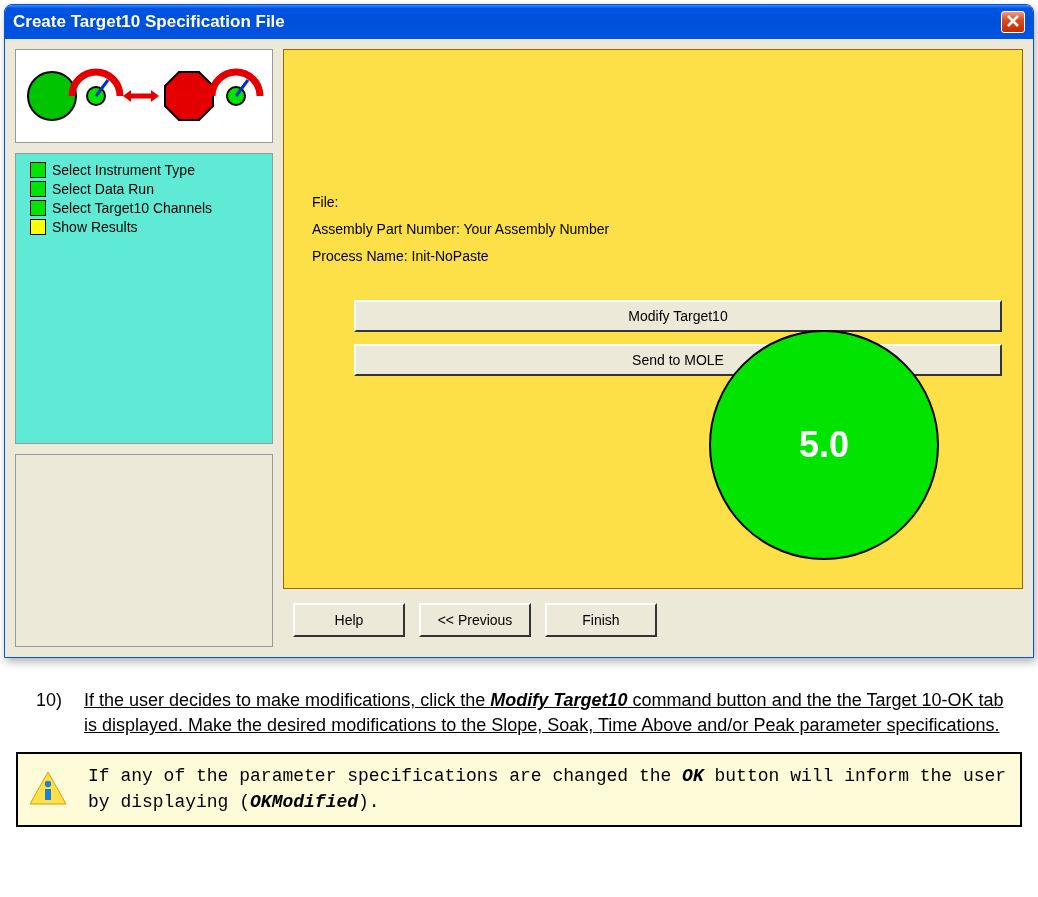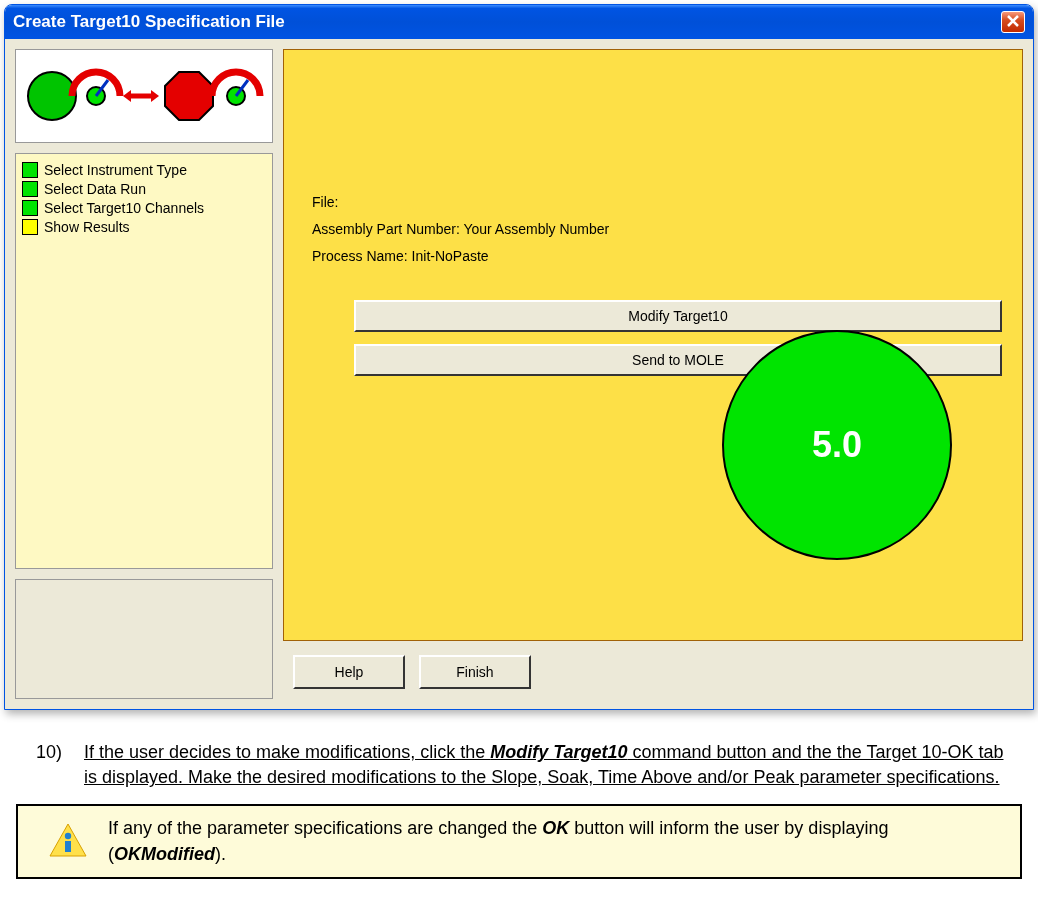--- a/index.html
+++ b/index.html
@@ -46,21 +46,21 @@
     .header-graphic {
       border: 1px solid #999;
       background: #fff;
       height: 94px;
       display: flex;
       align-items: center;
       justify-content: center;
       gap: 2px;
     }
     
-    .step-list { border: 1px solid #999; background: #fef9c3; padding: 8px 6px; flex: 0 0 auto; height: 416px; }
+    .step-list { border: 1px solid #999; background: #5eead4; padding: 8px 14px; flex: 0 0 auto; height: 291px; }
     .step-item { display: flex; align-items: center; gap: 6px; margin-bottom: 3px; font-size: 14px; }
     .step-box {
       width: 16px; height: 16px;
       border: 1px solid #000;
       display: inline-block;
     }
     .step-green { background: #00E400; }
     .step-yellow { background: #FFFF00; }
     
     .bottom-panel { border: 1px solid #999; background: #ECE9D8; flex: 1; min-height: 120px; }
@@ -86,21 +86,21 @@
       font-family: Tahoma, Arial, sans-serif;
       font-size: 14px;
       cursor: pointer;
       min-width: 140px;
       text-align: center;
     }
     .winbtn.disabled { color: #999; cursor: default; }
     
     .big-circle {
       position: absolute;
-      right: 70px;
+      right: 83px;
       top: 280px;
       width: 230px; height: 230px;
       border-radius: 50%;
       background: #00E400;
       border: 2px solid #000;
       display: flex; align-items: center; justify-content: center;
       color: #fff;
       font-size: 36px;
       font-weight: bold;
       font-family: Arial, sans-serif;
@@ -122,26 +122,26 @@
       font-family: Arial, sans-serif;
       display: flex;
     }
     .doc-num { flex: 0 0 48px; }
     .doc-body { flex: 1; text-decoration: underline; }
     
     .info-box {
       margin: 0 16px 14px 16px;
       border: 2px solid #000;
       background: #FEFBD9;
-      padding: 10px 30px;
+      padding: 10px 10px;
       display: flex;
       align-items: center;
       gap: 20px;
       font-size: 18px;
-      font-family: Liberation Sans, sans-serif;
+      font-family: Liberation Mono, monospace;
       line-height: 1.4;
     }
     .info-icon {
       flex: 0 0 40px;
       width: 40px; height: 40px;
     }
   </style>
 </head>
 <body>
 
@@ -225,20 +225,21 @@
         <div class="action-buttons">
           <button class="winbtn">Modify Target10</button>
           <button class="winbtn">Send to MOLE</button>
         </div>
         <div class="big-circle">
           <span>5.0</span>
         </div>
       </div>
       <div class="button-row">
         <button class="winbtn btn-help">Help</button>
+        <button class="winbtn">&lt;&lt; Previous</button>
         <button class="winbtn">Finish</button>
       </div>
     </div>
   </div>
 </div>
 
 <div class="doc-text">
   <div class="doc-num">10)</div>
   <div class="doc-body">
     <span>If the user decides to make modifications, click the </span><b><i><span>Modify Target10</span></i></b><span> command button and the the Target 10-OK tab is displayed. Make the desired modifications to the Slope, Soak, Time Above and/or Peak parameter specifications.</span>

